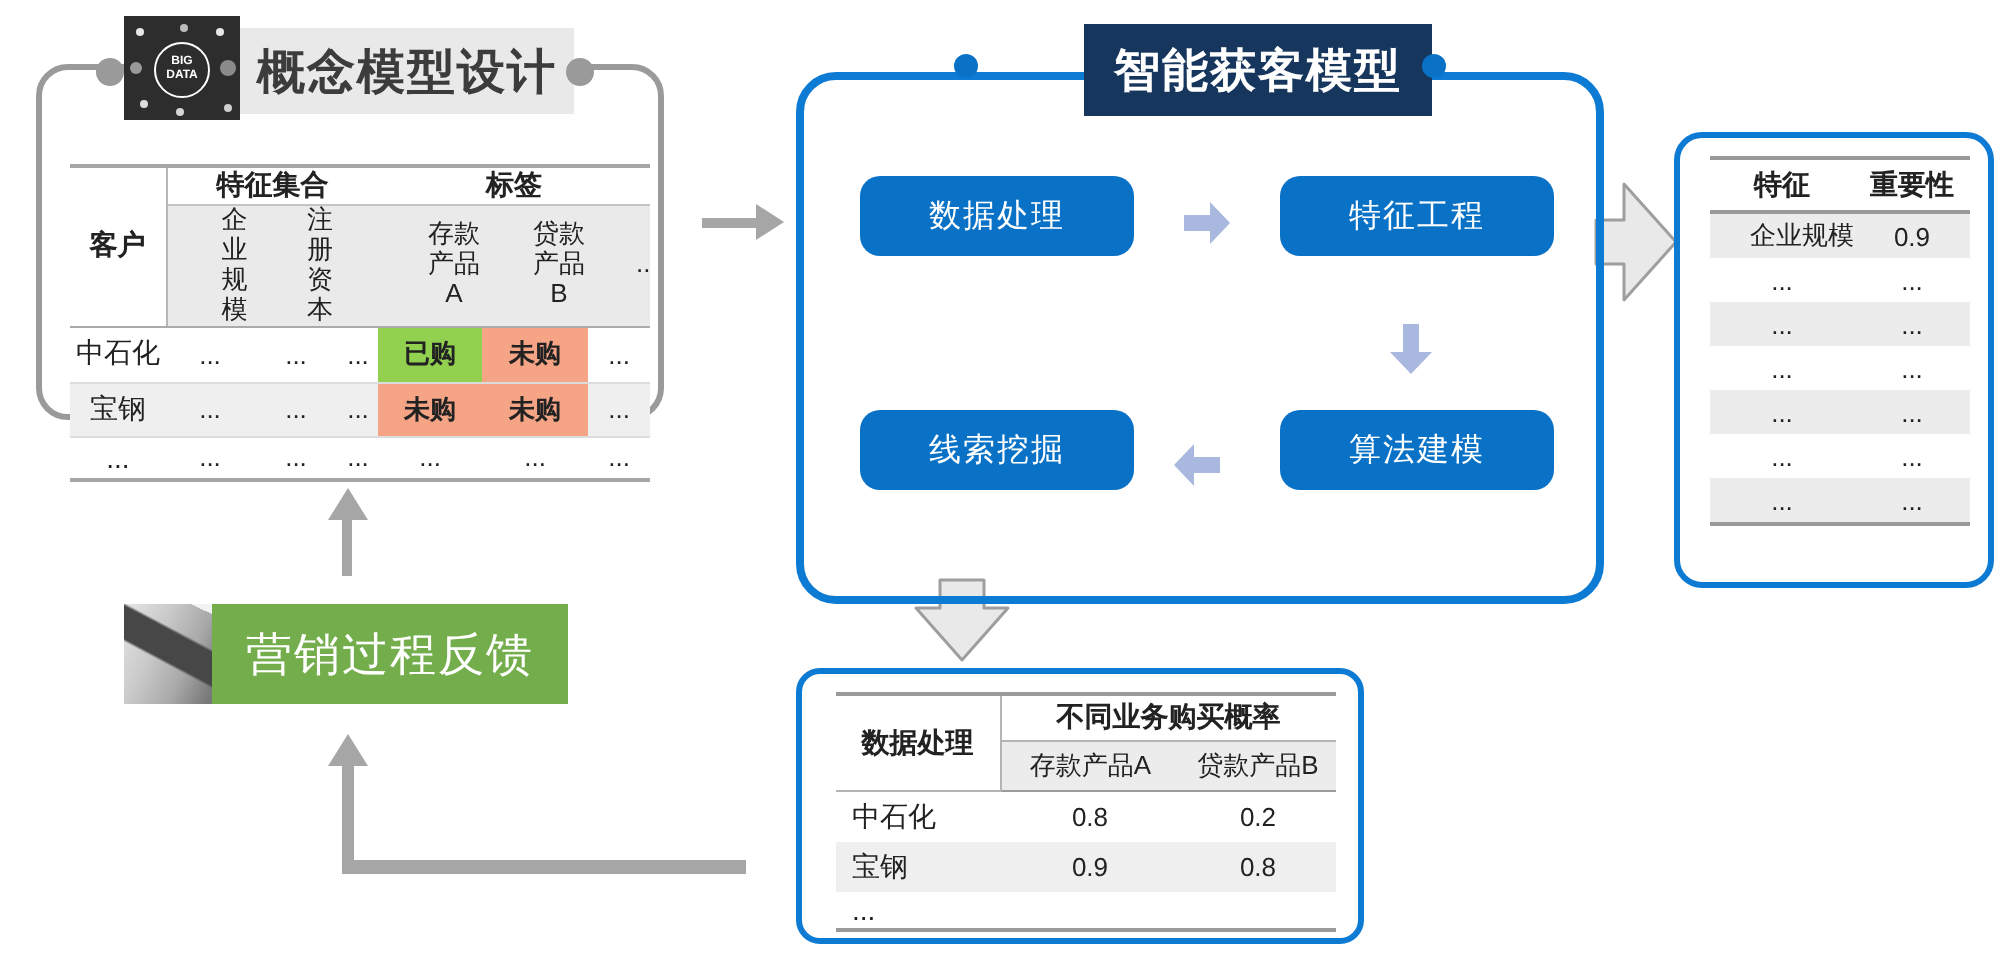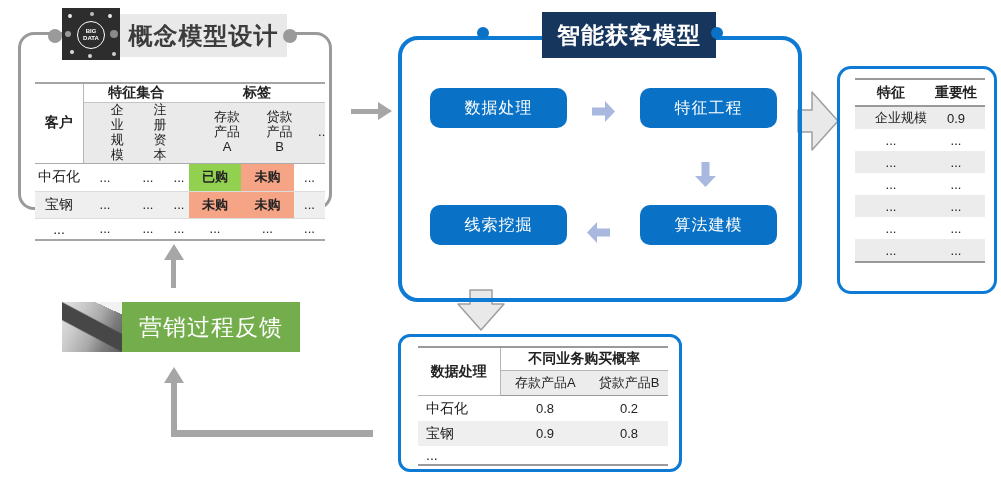--- a/index.html
+++ b/index.html
@@ -89,21 +89,21 @@
   .ptable .prow td{height:25px;}
   .ptable .prow td:first-child{text-align:left;padding-left:8px;font-size:14px;}
   .ptable .prow2 td{background:#efefef;}
   .ptable .prow3 td{height:18px;background:#fff;text-align:center;padding-left:0;}
 
   
   .handshake{left:62px;top:302px;width:60px;height:50px;z-index:2;background:
     linear-gradient(205deg,#f2f2f2 0 16%,rgba(0,0,0,0) 16%),
     linear-gradient(28deg,rgba(0,0,0,0) 38%,#474747 40% 60%,rgba(0,0,0,0) 62%),
     linear-gradient(115deg,#e6e6e6 0%,#c9c9c9 30%,#a8a8a8 55%,#7c7c7c 75%,#5d5d5d 100%);}
-  .feedback-bar{left:122px;top:302px;width:178px;height:50px;background:var(--green-box);z-index:2;
+  .feedback-bar{left:106px;top:302px;width:178px;height:50px;background:var(--green-box);z-index:2;
     color:#fff;font-size:23px;letter-spacing:1px;}
 
   
   .aline{background:var(--arrow-gray);}
   .tri-right{width:0;height:0;border-left:14px solid var(--arrow-gray);border-top:9px solid transparent;
     border-bottom:9px solid transparent;}
   .tri-up{width:0;height:0;border-bottom:16px solid var(--arrow-gray);border-left:10px solid transparent;
     border-right:10px solid transparent;}
 </style>
 </head>

